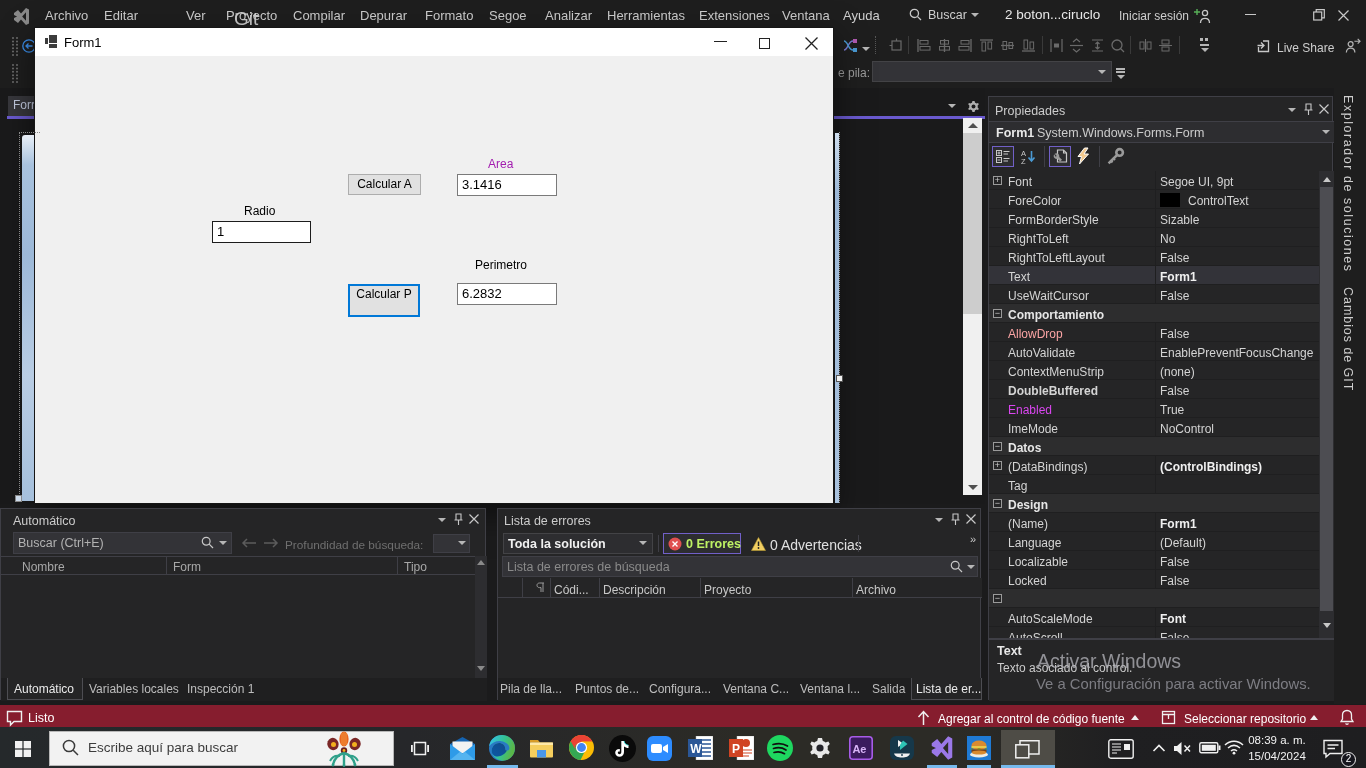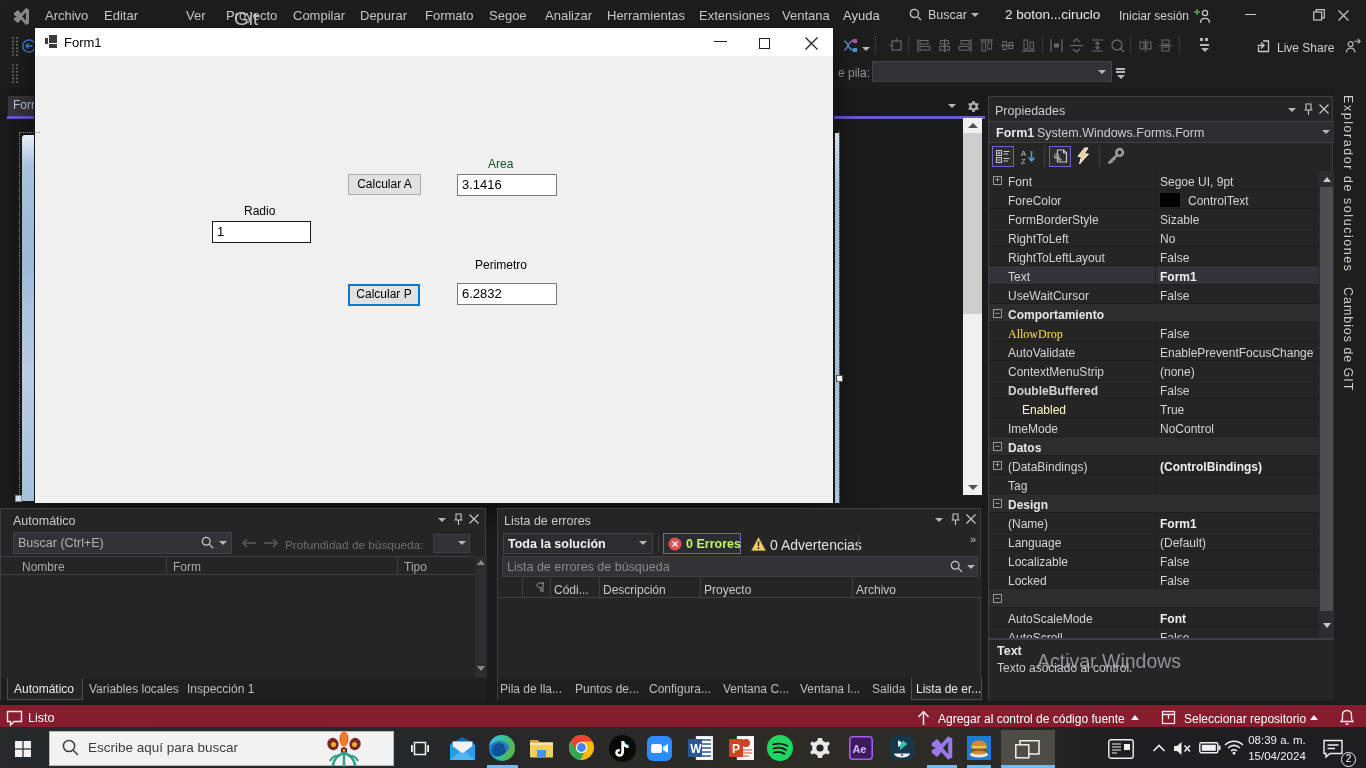--- a/index.html
+++ b/index.html
@@ -200,27 +200,27 @@
  <rect x="4" y="1" width="8" height="8" fill="#3c3c3c"></rect>
  <rect x="0" y="4" width="3" height="6" fill="#3c3c3c"></rect>
  <rect x="4" y="10" width="8" height="4" fill="#3c3c3c"></rect>
 </svg>
       <div class="ab" style="left:29px;top:7px;font-size:13px;color:#000;">Form1</div>
       <div class="ab" style="left:679px;top:13px;width:13px;height:1.4px;background:#222;"></div>
       <div class="ab" style="left:724px;top:10px;width:11px;height:11px;border:1.3px solid #222;"></div>
       <svg class="ab" style="left:770px;top:9px" width="13" height="13" viewBox="0 0 13 13">
         <path d="M0.5 0.5 L12.5 12.5 M12.5 0.5 L0.5 12.5" stroke="#222" stroke-width="1.3"></path>
       </svg>
-      <div class="ab" style="left:453px;top:129px;font-size:12px;color:#14532d;">Area</div>
+      <div class="ab" style="left:453px;top:129px;font-size:12px;color:#a21caf;">Area</div>
       <div class="ab" style="left:313px;top:146px;width:73px;height:21px;background:#e1e1e1;border:1px solid #adadad;font-size:12px;color:#000;text-align:center;line-height:19px;">Calcular A</div>
       <div class="ab" style="left:422px;top:146px;width:100px;height:22px;background:#fff;border:1px solid #7a7a7a;font-size:13px;color:#000;line-height:20px;padding-left:4px;">3.1416</div>
       <div class="ab" style="left:209px;top:176px;font-size:12px;color:#000;">Radio</div>
       <div class="ab" style="left:177px;top:193px;width:99px;height:22px;background:#fff;border:1px solid #1c1c1c;font-size:13px;color:#000;line-height:20px;padding-left:4px;">1</div>
       <div class="ab" style="left:440px;top:230px;font-size:12px;color:#000;">Perimetro</div>
-      <div class="ab" style="left:313px;top:256px;width:72px;height:22px;background:#e1e1e1;border:2px solid #0078d7;font-size:12px;color:#000;text-align:center;line-height:17px;">Calcular P</div>
+      <div class="ab" style="left:313px;top:256px;width:72px;height:33px;background:#e1e1e1;border:2px solid #0078d7;font-size:12px;color:#000;text-align:center;line-height:17px;">Calcular P</div>
       <div class="ab" style="left:422px;top:255px;width:100px;height:22px;background:#fff;border:1px solid #7a7a7a;font-size:13px;color:#000;line-height:20px;padding-left:4px;">6.2832</div>
     </div>
 <div class="ab" style="left:1334px;top:30px;width:32px;height:674px;background:#1e1e1e;"></div>
 <div class="ab txt" style="left:1341px;top:95px;writing-mode:vertical-rl;font-size:12.5px;letter-spacing:1.55px;">Explorador de soluciones</div>
 <div class="ab txt" style="left:1341px;top:287px;writing-mode:vertical-rl;font-size:12.5px;letter-spacing:0.95px;">Cambios de GIT</div>
 <svg class="ab" style="left:1344px;top:38px" width="17" height="16" viewBox="0 0 18 16">
  <circle cx="7" cy="6" r="2.6" fill="none" stroke="#b4b4b4" stroke-width="1.3"></circle>
  <path d="M2.5 15 C2.5 11.5 4.5 10.3 7 10.3 C9.5 10.3 11.5 11.5 11.5 15" fill="none" stroke="#b4b4b4" stroke-width="1.3"></path>
  <path d="M11 3 L17 3 M14.5 0.5 L17 3 L14.5 5.5" stroke="#b4b4b4" stroke-width="1.2" fill="none"></path>
 </svg>
@@ -296,37 +296,37 @@
         <div class="ab" style="left:171px;top:98.5px;font-size:12px;color:#f0f0f0;font-weight:bold;">Form1</div>
         <div class="ab" style="left:0;top:114px;width:330px;height:19px;background:#252526;border-bottom:1px solid #1f1f20;"></div>
         <div class="ab" style="left:166px;top:114px;width:1px;height:19px;background:#1f1f20;"></div>
         <div class="ab" style="left:19px;top:117.5px;font-size:12px;color:#d4d4d4;font-weight:normal;">UseWaitCursor</div>
         <div class="ab" style="left:171px;top:117.5px;font-size:12px;color:#d4d4d4;font-weight:normal;">False</div>
         <div class="ab" style="left:0;top:133px;width:330px;height:19px;background:#2d2d2e;border-bottom:1px solid #1f1f20;"></div>
         <div class="ab" style="left:4px;top:137.5px;width:9px;height:9px;border:1px solid #9a9a9a;background:#252526;color:#cccccc;font-size:9px;line-height:7px;text-align:center;">−</div>
         <div class="ab" style="left:19px;top:136.5px;font-size:12px;color:#e6e6e6;font-weight:bold;">Comportamiento</div>
         <div class="ab" style="left:0;top:152px;width:330px;height:19px;background:#252526;border-bottom:1px solid #1f1f20;"></div>
         <div class="ab" style="left:166px;top:152px;width:1px;height:19px;background:#1f1f20;"></div>
-        <div class="ab" style="left:19px;top:155.5px;font-size:12px;color:#fde047;font-weight:normal;font-family:Liberation Serif, serif;">AllowDrop</div>
+        <div class="ab" style="left:19px;top:155.5px;font-size:12px;color:#fca5a5;font-weight:normal;">AllowDrop</div>
         <div class="ab" style="left:171px;top:155.5px;font-size:12px;color:#d4d4d4;font-weight:normal;">False</div>
         <div class="ab" style="left:0;top:171px;width:330px;height:19px;background:#252526;border-bottom:1px solid #1f1f20;"></div>
         <div class="ab" style="left:166px;top:171px;width:1px;height:19px;background:#1f1f20;"></div>
         <div class="ab" style="left:19px;top:174.5px;font-size:12px;color:#d4d4d4;font-weight:normal;">AutoValidate</div>
         <div class="ab" style="left:171px;top:174.5px;font-size:12px;color:#d4d4d4;font-weight:normal;">EnablePreventFocusChange</div>
         <div class="ab" style="left:0;top:190px;width:330px;height:19px;background:#252526;border-bottom:1px solid #1f1f20;"></div>
         <div class="ab" style="left:166px;top:190px;width:1px;height:19px;background:#1f1f20;"></div>
         <div class="ab" style="left:19px;top:193.5px;font-size:12px;color:#d4d4d4;font-weight:normal;">ContextMenuStrip</div>
         <div class="ab" style="left:171px;top:193.5px;font-size:12px;color:#d4d4d4;font-weight:normal;">(none)</div>
         <div class="ab" style="left:0;top:209px;width:330px;height:19px;background:#252526;border-bottom:1px solid #1f1f20;"></div>
         <div class="ab" style="left:166px;top:209px;width:1px;height:19px;background:#1f1f20;"></div>
         <div class="ab" style="left:19px;top:212.5px;font-size:12px;color:#d4d4d4;font-weight:bold;">DoubleBuffered</div>
         <div class="ab" style="left:171px;top:212.5px;font-size:12px;color:#d4d4d4;font-weight:normal;">False</div>
         <div class="ab" style="left:0;top:228px;width:330px;height:19px;background:#252526;border-bottom:1px solid #1f1f20;"></div>
         <div class="ab" style="left:166px;top:228px;width:1px;height:19px;background:#1f1f20;"></div>
-        <div class="ab" style="left:33px;top:231.5px;font-size:12px;color:#fef9c3;font-weight:normal;">Enabled</div>
+        <div class="ab" style="left:19px;top:231.5px;font-size:12px;color:#d946ef;font-weight:normal;">Enabled</div>
         <div class="ab" style="left:171px;top:231.5px;font-size:12px;color:#d4d4d4;font-weight:normal;">True</div>
         <div class="ab" style="left:0;top:247px;width:330px;height:19px;background:#252526;border-bottom:1px solid #1f1f20;"></div>
         <div class="ab" style="left:166px;top:247px;width:1px;height:19px;background:#1f1f20;"></div>
         <div class="ab" style="left:19px;top:250.5px;font-size:12px;color:#d4d4d4;font-weight:normal;">ImeMode</div>
         <div class="ab" style="left:171px;top:250.5px;font-size:12px;color:#d4d4d4;font-weight:normal;">NoControl</div>
         <div class="ab" style="left:0;top:266px;width:330px;height:19px;background:#2d2d2e;border-bottom:1px solid #1f1f20;"></div>
         <div class="ab" style="left:4px;top:270.5px;width:9px;height:9px;border:1px solid #9a9a9a;background:#252526;color:#cccccc;font-size:9px;line-height:7px;text-align:center;">−</div>
         <div class="ab" style="left:19px;top:269.5px;font-size:12px;color:#e6e6e6;font-weight:bold;">Datos</div>
         <div class="ab" style="left:0;top:285px;width:330px;height:19px;background:#252526;border-bottom:1px solid #1f1f20;"></div>
         <div class="ab" style="left:166px;top:285px;width:1px;height:19px;background:#1f1f20;"></div>
@@ -650,12 +650,13 @@
       </svg>
       <div class="ab" style="left:1246px;top:7.0px;width:62px;text-align:center;font-size:11.5px;color:#f2f2f2;">08:39 a. m.</div>
       <div class="ab" style="left:1246px;top:23.0px;width:62px;text-align:center;font-size:11.5px;color:#f2f2f2;">15/04/2024</div>
       <svg class="ab" style="left:1322px;top:12.0px" width="22" height="20" viewBox="0 0 22 20">
         <path d="M2 1.5 L20 1.5 L20 14.5 L8 14.5 L4 18 L4 14.5 L2 14.5 Z" fill="none" stroke="#f0f0f0" stroke-width="1.4"></path>
         <path d="M5.5 6 L16.5 6 M5.5 9.5 L13 9.5" stroke="#f0f0f0" stroke-width="1.3"></path>
       </svg>
       <div class="ab" style="left:1341px;top:25.0px;width:15px;height:15px;border-radius:50%;background:#16161d;border:1.5px solid #f0f0f0;color:#fff;font-size:10px;text-align:center;line-height:12px;">2</div>
     </div>
 <div class="ab" style="left:1037px;top:650px;font-size:19.5px;color:rgba(175,175,182,0.78);">Activar Windows</div>
+<div class="ab" style="left:1036px;top:676px;font-size:14.8px;color:rgba(150,150,158,0.78);">Ve a Configuración para activar Windows.</div>
 </div>
 </body></html>

